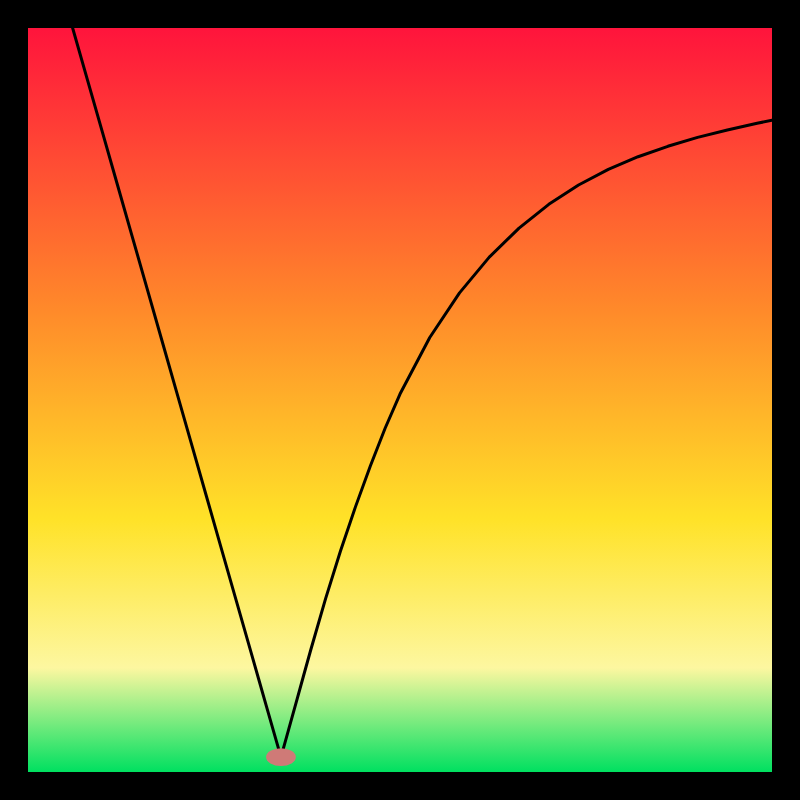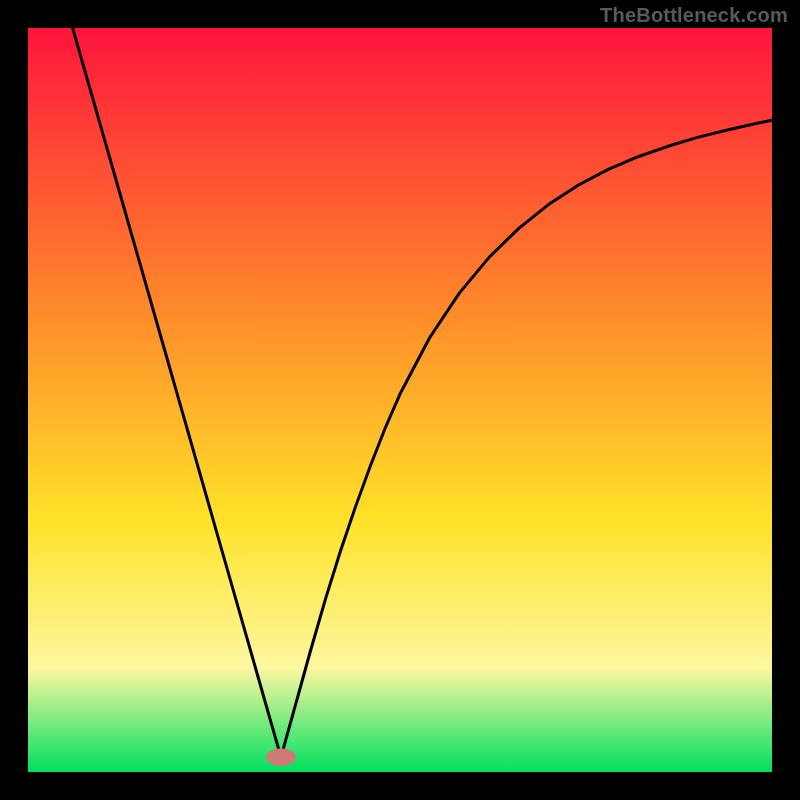--- a/index.html
+++ b/index.html
@@ -35,21 +35,20 @@
     user-select: none;
   }
   svg {
     display: block;
   }
 </style>
 </head>
 <body>
 
 <div class="frame">
-  <div class="watermark">TheBottleneck.com</div>
   <div class="plot-area">
     <svg id="chart-svg" width="744" height="744" viewBox="0 0 744 744" preserveAspectRatio="none">
       <defs>
         <linearGradient id="bg-grad" x1="0" y1="0" x2="0" y2="1">
           <stop id="g0" offset="0%" stop-color="#ff143c"></stop>
           <stop id="g1" offset="38%" stop-color="#ff8a2a"></stop>
           <stop id="g2" offset="66%" stop-color="#ffe228"></stop>
           <stop id="g3" offset="86%" stop-color="#fdf7a0"></stop>
           <stop id="g4" offset="100%" stop-color="#00e060"></stop>
         </linearGradient>

